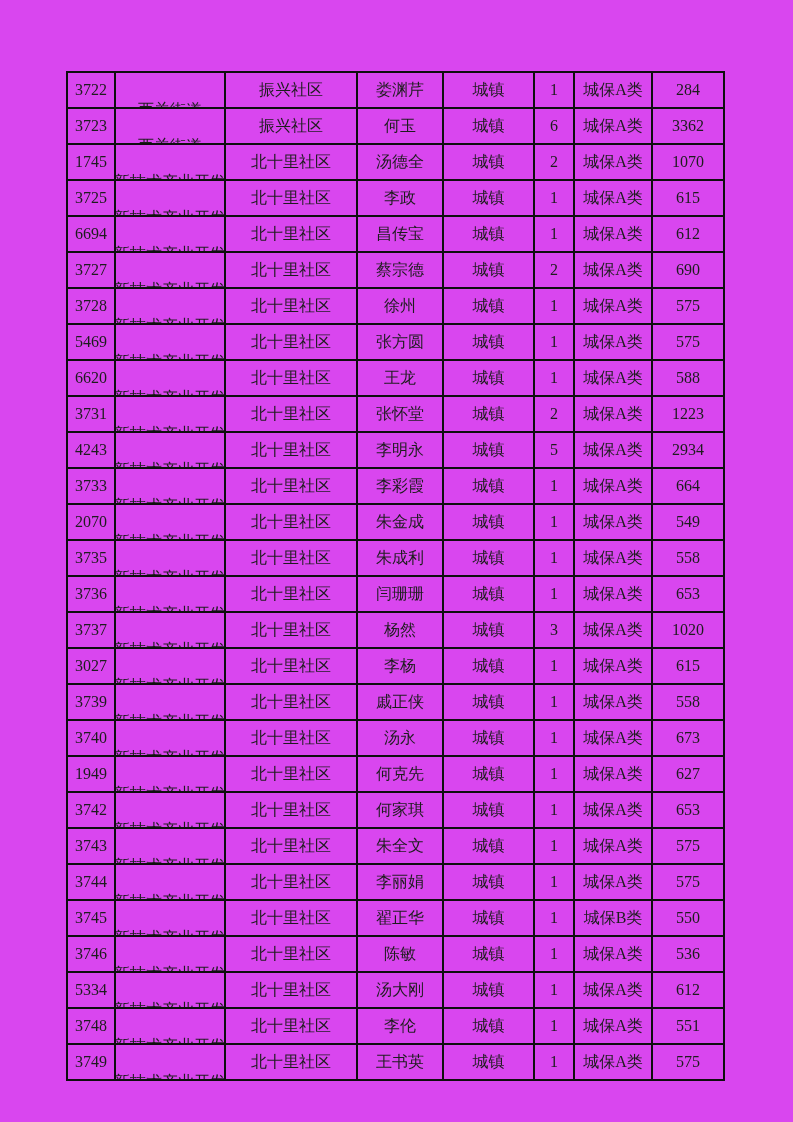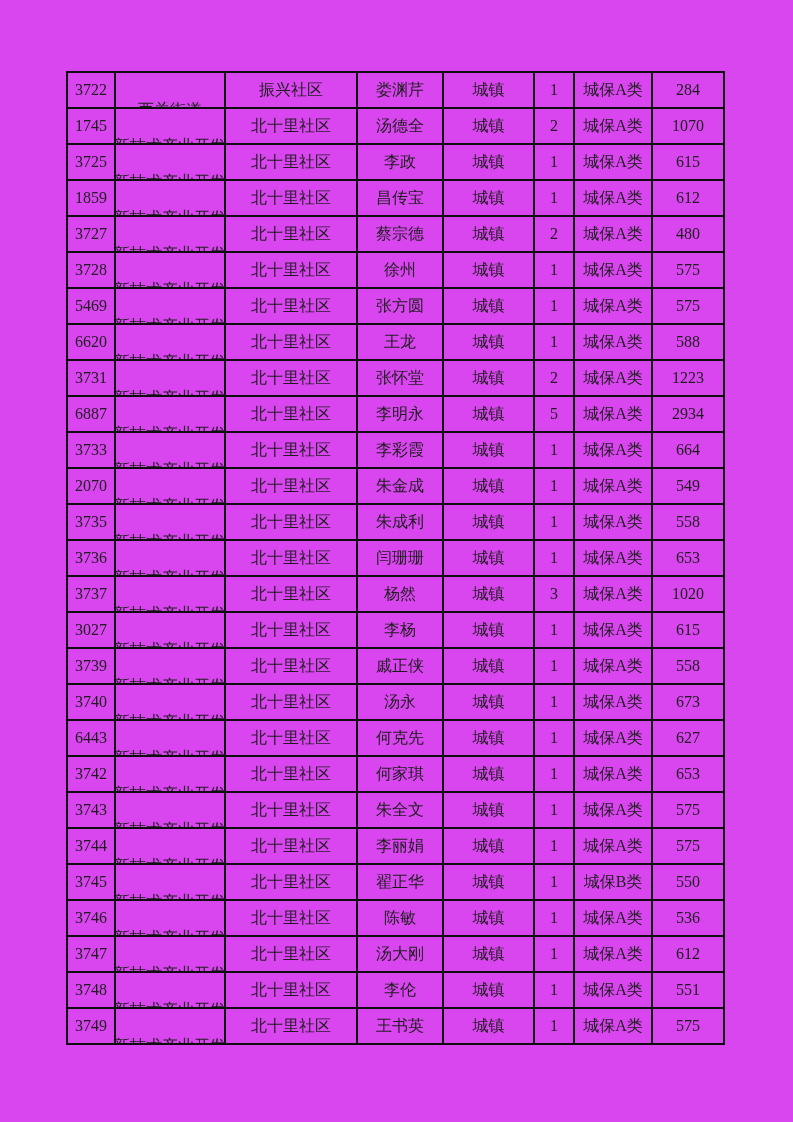--- a/index.html
+++ b/index.html
@@ -79,20 +79,34 @@
             </div>
     </td>
     <td>振兴社区</td>
     <td>娄渊芹</td>
     <td>城镇</td>
     <td>1</td>
     <td>城保A类</td>
     <td>284</td>
   </tr>
         <tr>
+    <td>3723</td>
+    <td>
+      <div class="clip">
+              <span>西关街道</span>
+            </div>
+    </td>
+    <td>振兴社区</td>
+    <td>何玉</td>
+    <td>城镇</td>
+    <td>6</td>
+    <td>城保A类</td>
+    <td>3362</td>
+  </tr>
+        <tr>
     <td>1745</td>
     <td>
       <div class="clip">
               <span>高新技术产业开发区</span>
             </div>
     </td>
     <td>北十里社区</td>
     <td>汤德全</td>
     <td>城镇</td>
     <td>2</td>
@@ -107,21 +121,21 @@
             </div>
     </td>
     <td>北十里社区</td>
     <td>李政</td>
     <td>城镇</td>
     <td>1</td>
     <td>城保A类</td>
     <td>615</td>
   </tr>
         <tr>
-    <td>1859</td>
+    <td>6694</td>
     <td>
       <div class="clip">
               <span>高新技术产业开发区</span>
             </div>
     </td>
     <td>北十里社区</td>
     <td>昌传宝</td>
     <td>城镇</td>
     <td>1</td>
     <td>城保A类</td>
@@ -132,21 +146,21 @@
     <td>
       <div class="clip">
               <span>高新技术产业开发区</span>
             </div>
     </td>
     <td>北十里社区</td>
     <td>蔡宗德</td>
     <td>城镇</td>
     <td>2</td>
     <td>城保A类</td>
-    <td>480</td>
+    <td>690</td>
   </tr>
         <tr>
     <td>3728</td>
     <td>
       <div class="clip">
               <span>高新技术产业开发区</span>
             </div>
     </td>
     <td>北十里社区</td>
     <td>徐州</td>
@@ -191,21 +205,21 @@
             </div>
     </td>
     <td>北十里社区</td>
     <td>张怀堂</td>
     <td>城镇</td>
     <td>2</td>
     <td>城保A类</td>
     <td>1223</td>
   </tr>
         <tr>
-    <td>6887</td>
+    <td>4243</td>
     <td>
       <div class="clip">
               <span>高新技术产业开发区</span>
             </div>
     </td>
     <td>北十里社区</td>
     <td>李明永</td>
     <td>城镇</td>
     <td>5</td>
     <td>城保A类</td>
@@ -317,21 +331,21 @@
             </div>
     </td>
     <td>北十里社区</td>
     <td>汤永</td>
     <td>城镇</td>
     <td>1</td>
     <td>城保A类</td>
     <td>673</td>
   </tr>
         <tr>
-    <td>6443</td>
+    <td>1949</td>
     <td>
       <div class="clip">
               <span>高新技术产业开发区</span>
             </div>
     </td>
     <td>北十里社区</td>
     <td>何克先</td>
     <td>城镇</td>
     <td>1</td>
     <td>城保A类</td>
@@ -401,21 +415,21 @@
             </div>
     </td>
     <td>北十里社区</td>
     <td>陈敏</td>
     <td>城镇</td>
     <td>1</td>
     <td>城保A类</td>
     <td>536</td>
   </tr>
         <tr>
-    <td>3747</td>
+    <td>5334</td>
     <td>
       <div class="clip">
               <span>高新技术产业开发区</span>
             </div>
     </td>
     <td>北十里社区</td>
     <td>汤大刚</td>
     <td>城镇</td>
     <td>1</td>
     <td>城保A类</td>

